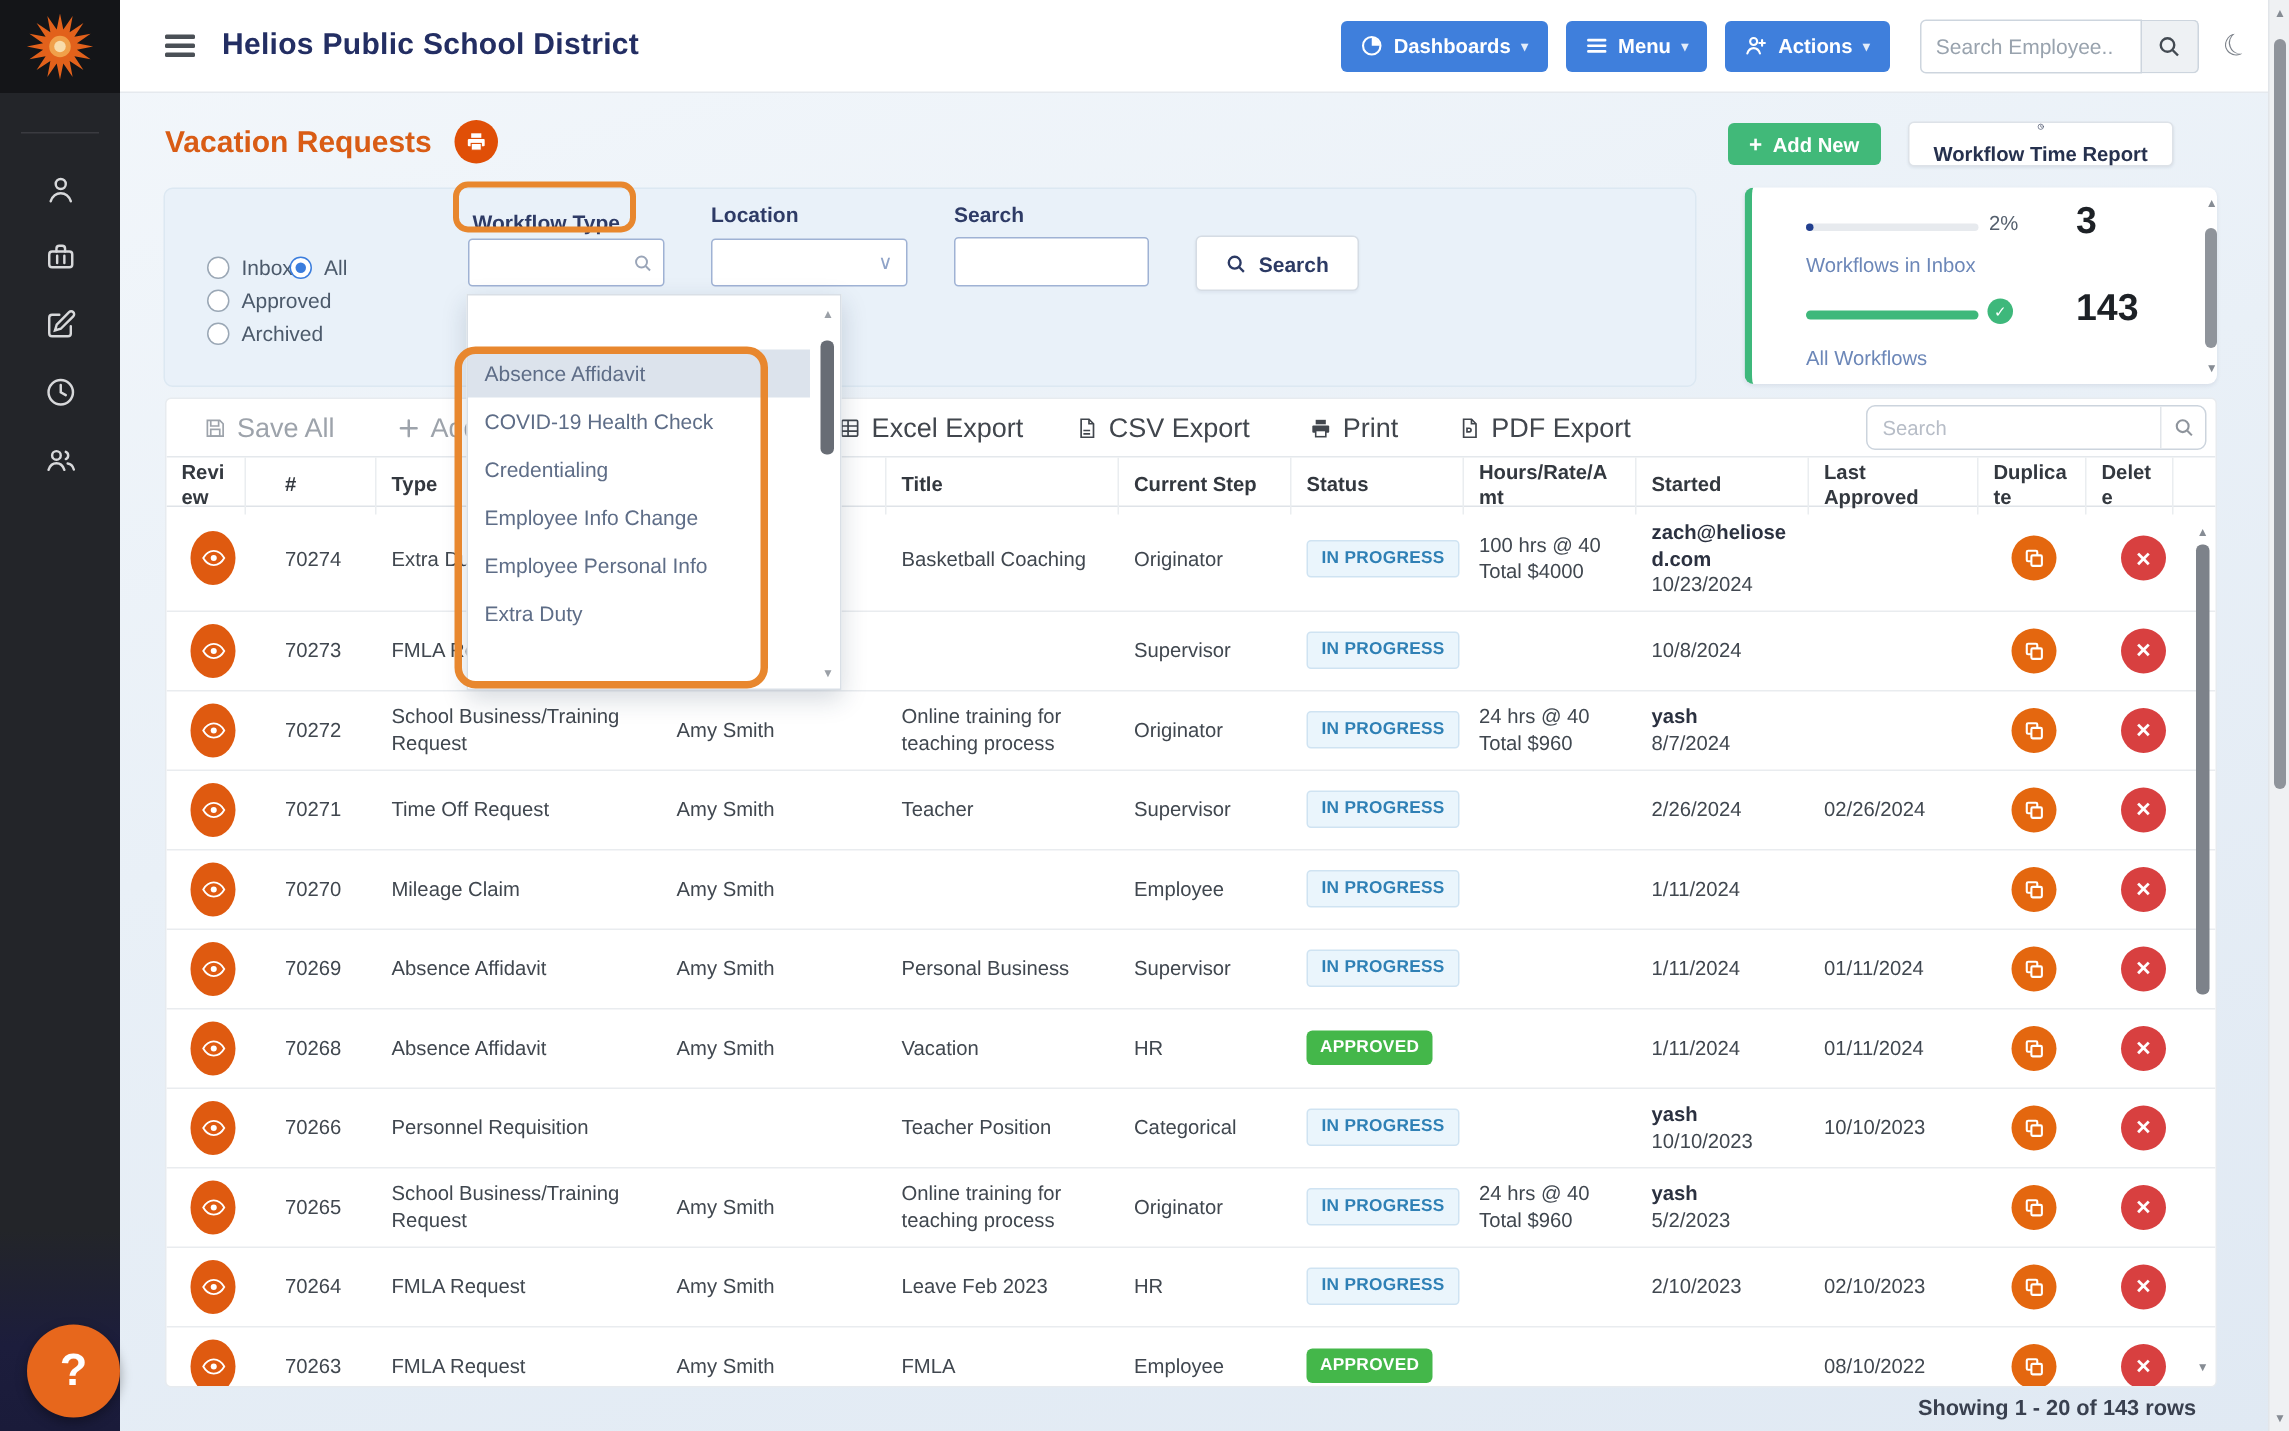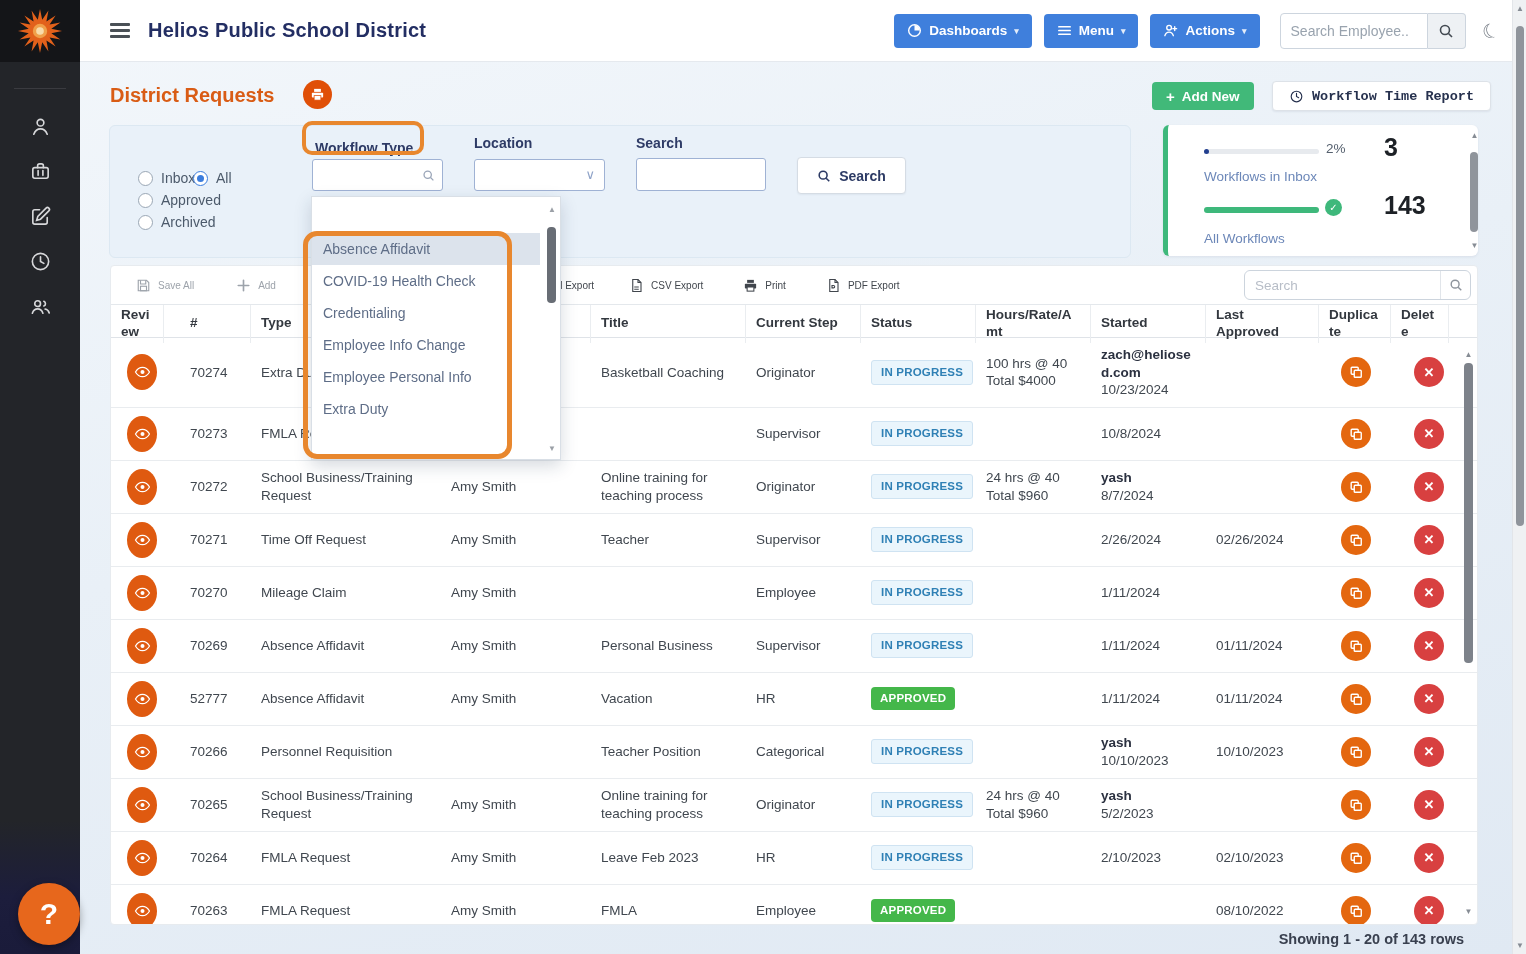--- a/index.html
+++ b/index.html
@@ -49,22 +49,22 @@
   .av-caret { margin-left:6px; font-size:9px; color:#9aa0a8; cursor:pointer; }
   
   .pg-title { position:absolute; left:110px; top:84px; font-size:20px; font-weight:bold; color:#d95c15; z-index:2; }
   .print-badge { position:absolute; left:303px; top:80px; width:29px; height:29px; border-radius:50%;
     background:#e04f07; border:none; display:flex; align-items:center; justify-content:center; z-index:2; cursor:pointer; }
   .add-new { position:absolute; left:1152px; top:82px; height:28px; padding:0 14px; background:#41b979; color:#fff;
     border:none; border-radius:4px; font-family:inherit; font-size:13.5px; font-weight:bold;
     display:flex; align-items:center; gap:7px; z-index:2; cursor:pointer; }
   .add-new .plus { font-size:15px; font-weight:bold; }
   .wtr-btn { position:absolute; left:1272px; top:81px; height:30px; padding:0 16px; background:#fff; color:#26314e;
-    border:1px solid #dde2e8; border-radius:4px; font-family:Liberation Mono, monospace; font-size:13.5px; font-weight:bold;
-    display:flex; align-items:center; gap:8px; z-index:2; box-shadow:0 1px 2px rgba(30,50,80,.08); cursor:pointer; }
+    border:1px solid #dde2e8; border-radius:4px; font-family:Liberation Sans, sans-serif; font-size:13.5px; font-weight:bold;
+    display:flex; align-items:center; gap:8px; z-index:2; box-shadow:0 1px 2px rgba(30,50,80,.08); cursor:pointer;flex-direction:column; }
   .wtr-btn svg { width:15px; height:15px; }
   
   .filter-panel { position:absolute; left:109px; top:125px; width:1022px; height:133px;
     background:#e9f1f9; border:1px solid #dce8f2; border-radius:6px; z-index:1; }
   .radio-item { position:absolute; display:flex; align-items:center; gap:8px; cursor:pointer; }
   .radio-dot { width:15px; height:15px; border-radius:50%; background:#fff; border:1.5px solid #9aa7b5; position:relative; }
   .radio-item.checked .radio-dot { border-color:#3b7ddd; }
   .radio-item.checked .radio-dot::after { content:""; position:absolute; left:3px; top:3px; width:7px; height:7px;
     border-radius:50%; background:#3b7ddd; }
   .radio-label { font-size:14px; color:#4c5a6b; }
@@ -93,21 +93,21 @@
   .bar2 { position:absolute; left:36px; top:82px; width:115px; height:6px; background:#3eb87b; border-radius:3px; }
   .check-dot { position:absolute; left:157px; top:74px; width:17px; height:17px; border-radius:50%; background:#3eb87b;
     color:#fff; font-size:10px; display:flex; align-items:center; justify-content:center; }
   .card-sb { position:absolute; left:301px; top:6px; width:11px; height:119px; }
   .card-sb .arr { position:absolute; left:0; width:11px; text-align:center; font-size:8px; color:#868c94; }
   .card-sb .thumb { position:absolute; left:1px; top:21px; width:8px; height:80px; background:#8f949b; border-radius:4px; }
   
   .table-card { position:absolute; left:110px; top:265px; width:1368px; height:660px; background:#fff;
     border:1px solid #e7ebef; border-radius:4px; overflow:hidden; z-index:1; }
   .toolbar { position:relative; height:38px; display:flex; align-items:center; }
-  .tb-item { display:flex; align-items:center; gap:7px; font-size:10px; color:#41464d; cursor:pointer; white-space:nowrap; }
+  .tb-item { display:flex; align-items:center; gap:7px; font-size:18px; color:#41464d; cursor:pointer; white-space:nowrap; }
   .tb-item.muted { color:#9da3ab; }
   .tb-item svg { width:15px; height:15px; flex:none; }
   .tb-search { position:absolute; right:6px; top:4px; width:227px; height:30px; border:1px solid #ccd4dd; border-radius:6px; background:#fff; }
   .tb-search input { width:calc(100% - 32px); height:100%; border:none; outline:none; background:transparent;
     font-family:inherit; font-size:13.5px; padding:0 8px 0 10px; }
   .tb-search input::placeholder { color:#b7bdc7; }
   .tb-search .mag { position:absolute; right:0; top:0; width:30px; height:28px; border-left:1px solid #e1e5ea;
     display:flex; align-items:center; justify-content:center; color:#8e949c; cursor:pointer; }
   .thead, .trow { display:grid; grid-template-columns:53px 87px 190px 150px 155px 115px 115px 115px 115px 113px 72px 58px 30px; }
   .thead { height:34px; border-top:1px solid #e4e8ec; border-bottom:1px solid #dfe3e8; align-items:center; }
@@ -247,21 +247,21 @@
     <span class="av-caret">▾</span>
   </div>
 </header>
 
 <div class="win-sb">
   <span class="arr" style="top:4px">▲</span>
   <div class="thumb"></div>
   <span class="arr" style="bottom:4px">▼</span>
 </div>
 
-<h1 class="pg-title">District Requests</h1>
+<h1 class="pg-title">Vacation Requests</h1>
 <button class="print-badge">
   <svg width="15" height="15" viewBox="0 0 20 20">
     <rect x="5.5" y="2.5" width="9" height="4" fill="#fff"></rect>
     <rect x="2.5" y="7.5" width="15" height="6.5" rx="1" fill="#fff"></rect>
     <rect x="5.5" y="11.5" width="9" height="6" fill="#fff" stroke="#e04f07"></rect>
   </svg>
 </button>
 <button class="add-new">
   <span class="plus">+</span>
   <span>Add New</span>
@@ -633,21 +633,21 @@
   </div>
       <div class="trow">
     <div class="td">
           <button class="eye-btn">
       <svg width="17" height="14" viewBox="0 0 19 16">
               <path d="M1.5 8c2-3.6 5-5.4 8-5.4s6 1.8 8 5.4c-2 3.6-5 5.4-8 5.4S3.5 11.6 1.5 8z" fill="none" stroke="#fff" stroke-width="1.4"></path>
               <circle cx="9.5" cy="8" r="2.3" fill="#fff"></circle>
             </svg>
     </button>
         </div>
-    <div class="td c-num">52777</div>
+    <div class="td c-num">70268</div>
     <div class="td">Absence Affidavit</div>
     <div class="td">Amy Smith</div>
     <div class="td">Vacation</div>
     <div class="td">HR</div>
     <div class="td"><span class="badge approved">APPROVED</span></div>
     <div class="td">
       <div></div>
       <div></div>
     </div>
     <div class="td">

